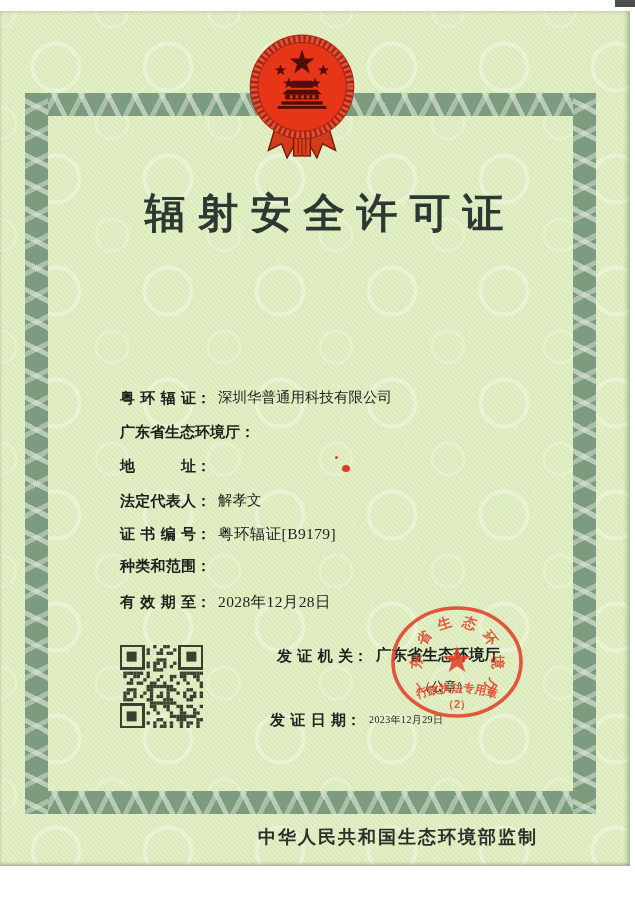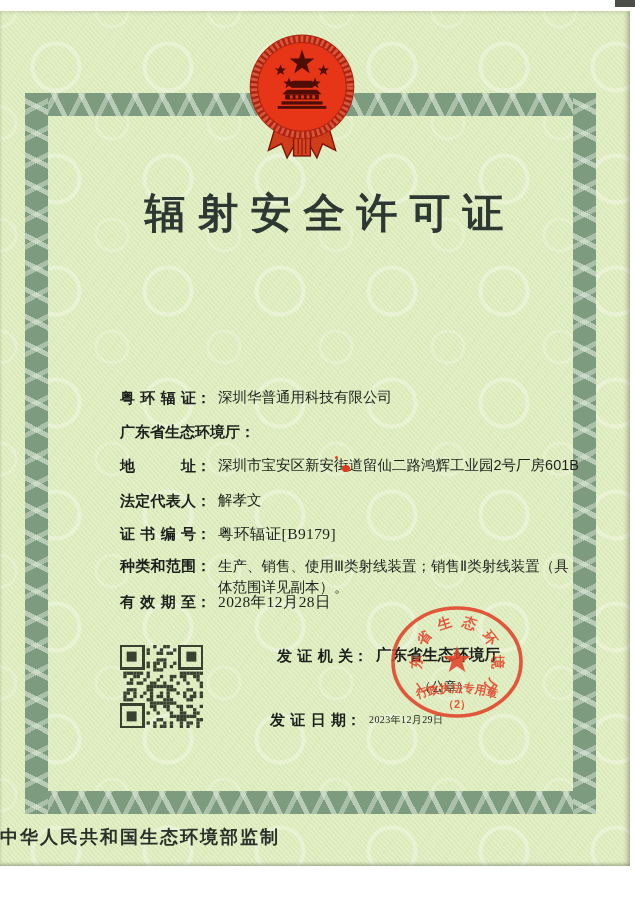--- a/index.html
+++ b/index.html
@@ -57,21 +57,21 @@
   .qr{position:absolute;left:120px;top:645px;width:83px;height:83px;}
   
   .irow{position:absolute;display:flex;color:#1c1f1c;}
   .row-auth{left:277px;top:645px;align-items:flex-end;}
   .row-date{left:270px;top:710px;}
   .ival{margin-left:8px;font-size:15.5px;line-height:20px;font-weight:700;}
   .ival.serif{font-family:"Liberation Serif",serif;font-weight:400;font-size:10px;letter-spacing:.4px;}
   .seal-note{position:absolute;left:418px;top:678px;font-size:13px;font-weight:400;color:#1c1f1c;}
   .seal{position:absolute;left:389px;top:604px;width:136px;height:118px;opacity:.88;}
   
-  .footer{position:absolute;left:0;top:825px;width:538px;text-align:left;
+  .footer{position:absolute;left:0;top:825px;width:538px;text-align:right;
     font-size:18px;font-weight:700;letter-spacing:2px;color:#2a2f2a;}
 </style>
 </head>
 <body>
 
 <div class="stage">
   <div class="paper"></div>
   <div class="edge-mark"></div>
 
   <div class="frame">
@@ -131,36 +131,34 @@
       <span class="fcolon">：</span>
     <span class="fval bold">深圳华普通用科技有限公司</span>
   </div>
   <div class="frow row-code">
     <span class="flabel wide">广东省生态环境厅</span>
       <span class="fcolon">：</span>
   </div>
   <div class="frow row-addr">
     <span class="flabel">地址</span>
       <span class="fcolon">：</span>
-    <span class="fval">深圳市宝安区新安街道留仙二路鸿辉工业园2号厂房601B</span>
   </div>
   <div class="frow row-legal">
     <span class="flabel">法定代表人</span>
       <span class="fcolon">：</span>
     <span class="fval bold">解孝文</span>
   </div>
   <div class="frow row-cert">
     <span class="flabel">证书编号</span>
       <span class="fcolon">：</span>
     <span class="fval serif">粤环辐证[B9179]</span>
   </div>
   <div class="frow row-scope">
     <span class="flabel">种类和范围</span>
       <span class="fcolon">：</span>
-    <span class="fval bold wrap">生产、销售、使用Ⅲ类射线装置；销售Ⅱ类射线装置（具体范围详见副本）。</span>
   </div>
   <div class="frow row-valid">
     <span class="flabel">有效期至</span>
       <span class="fcolon">：</span>
     <span class="fval serif">2028年12月28日</span>
   </div>
 
   <div class="red-dot dot-a"></div>
   <div class="red-dot dot-b"></div>
 

